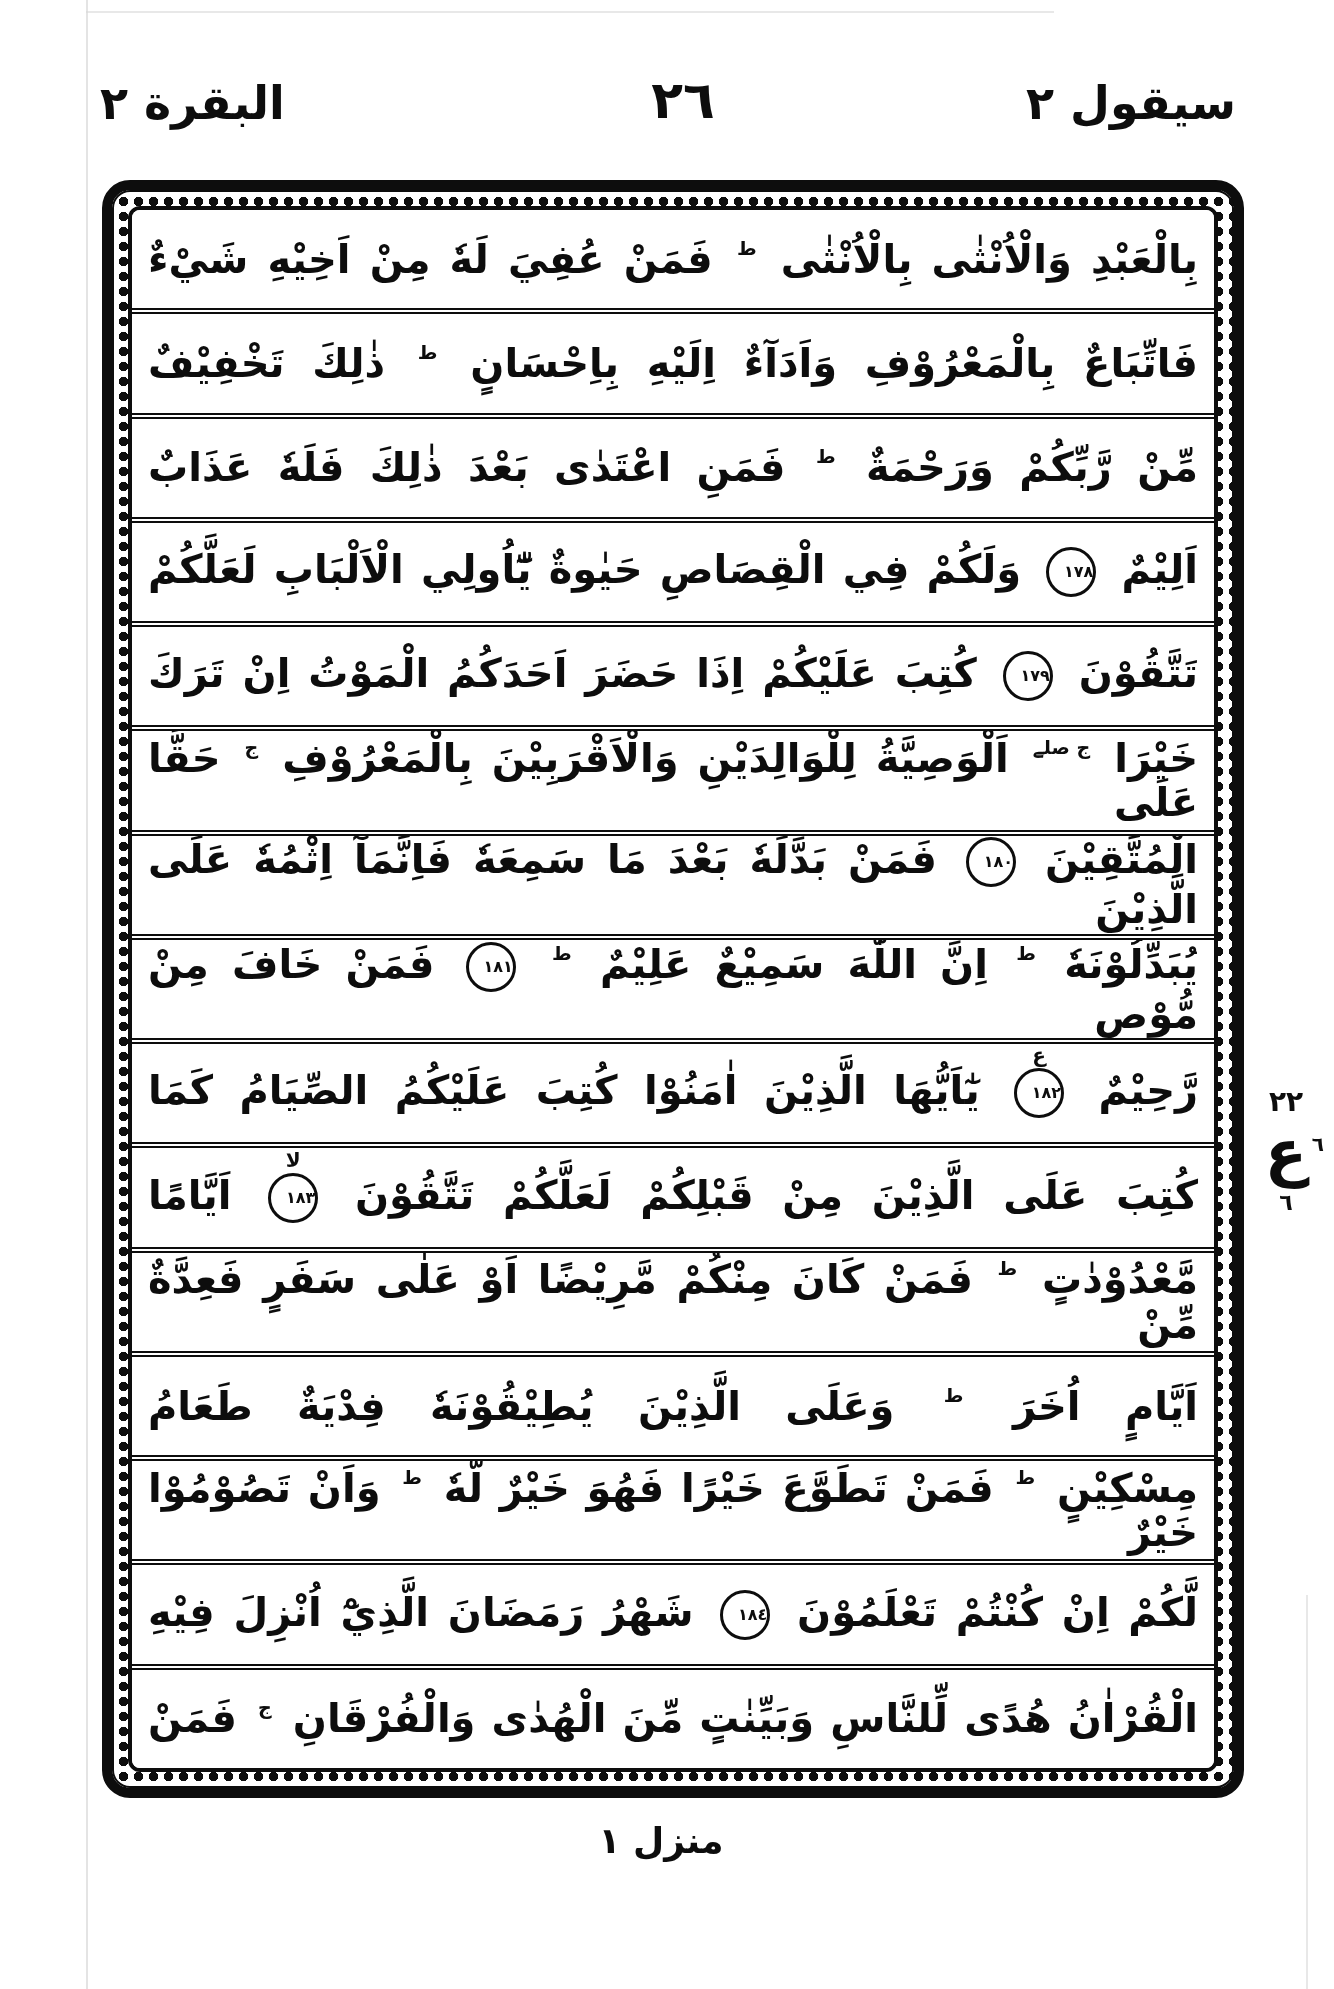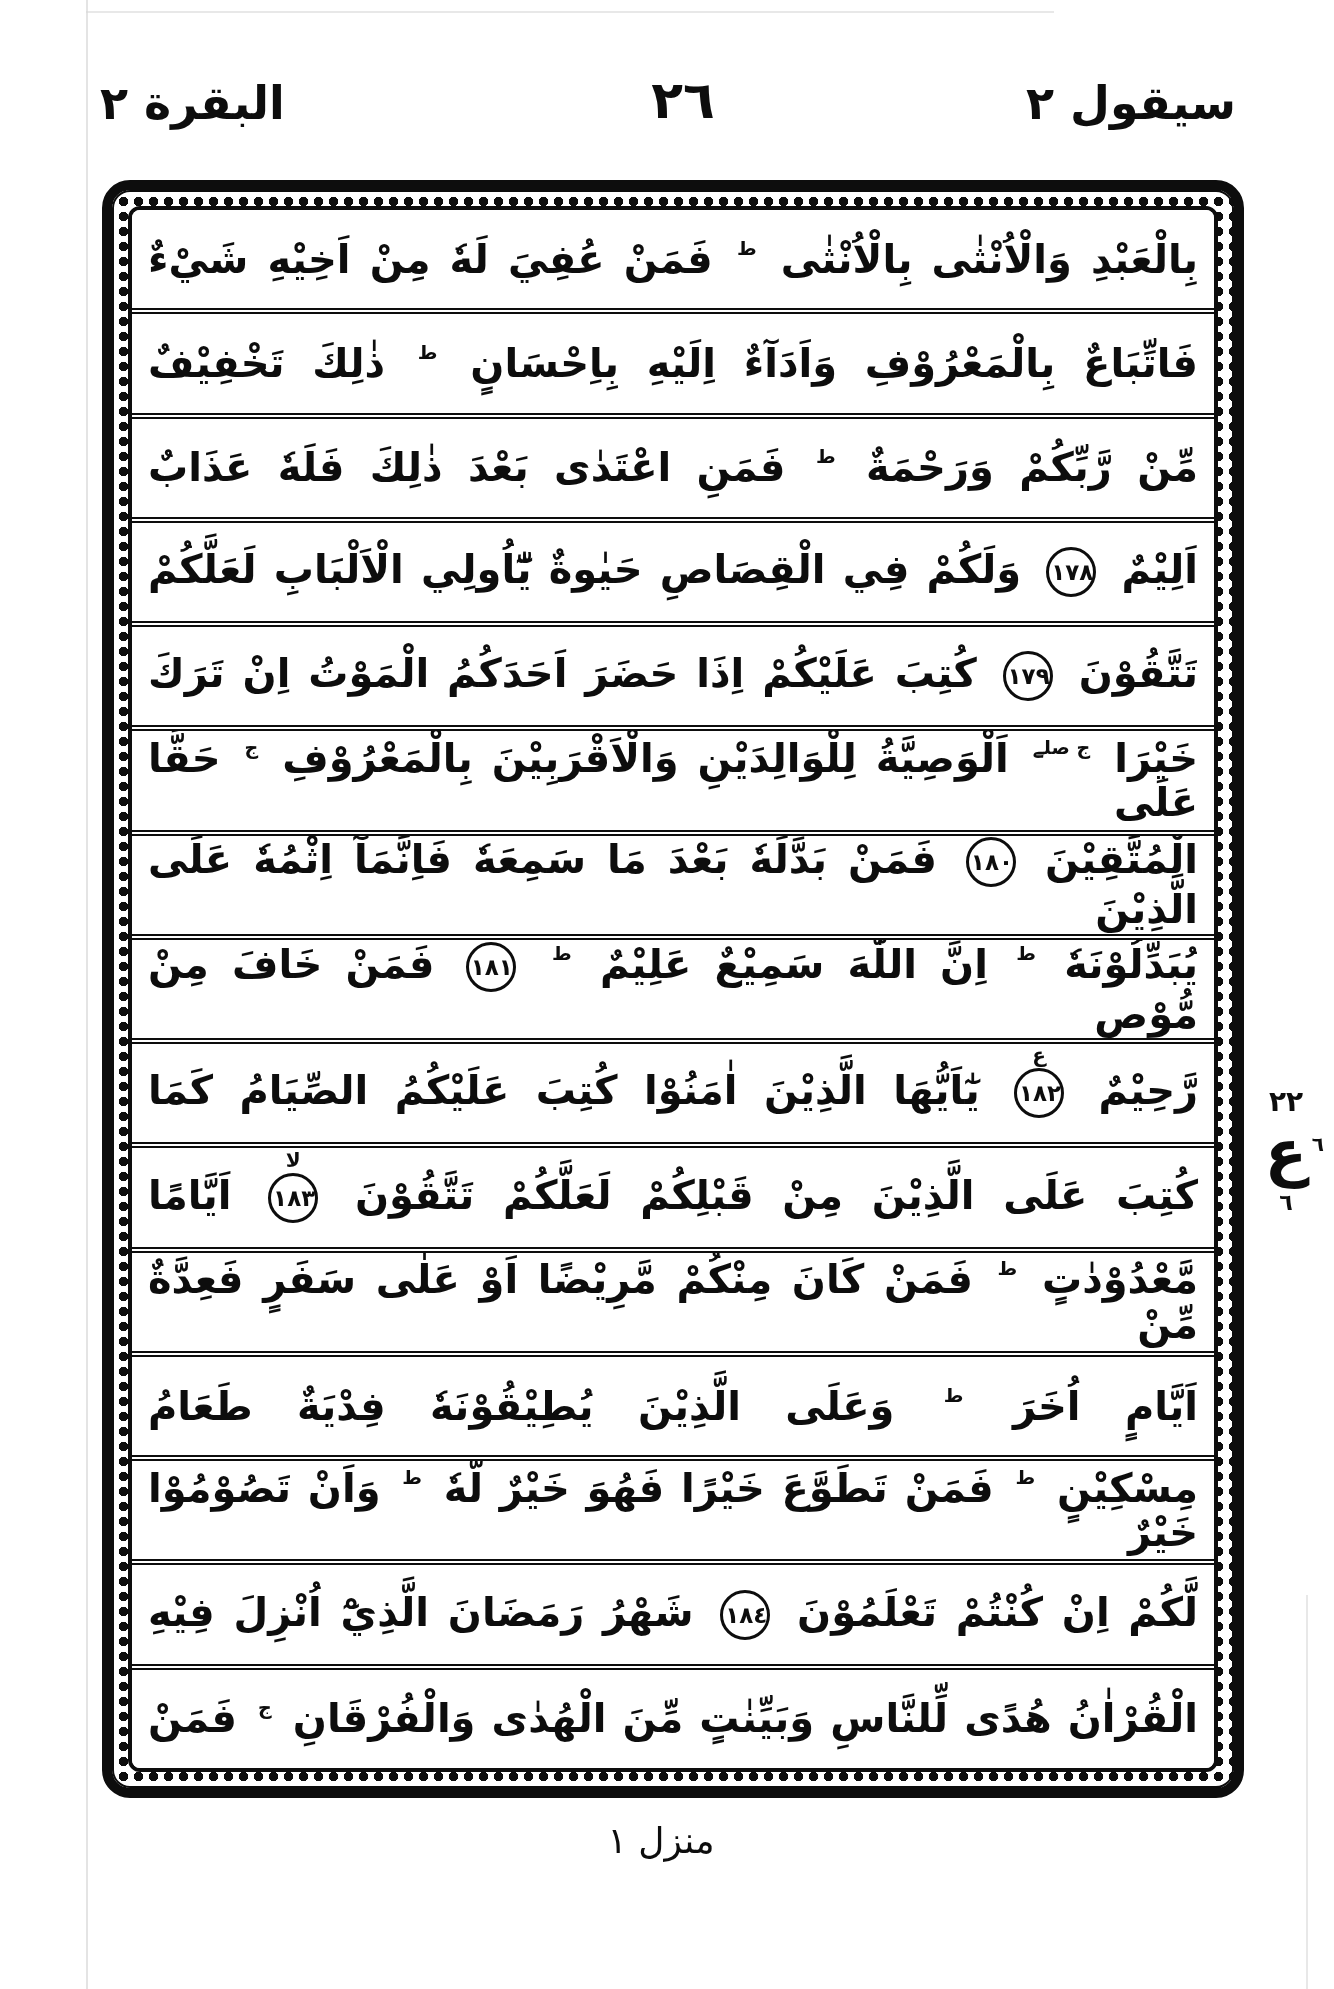--- a/index.html
+++ b/index.html
@@ -80,21 +80,21 @@
     width:50px;height:50px;
     border:3px solid var(--ink);
     border-radius:50%;
     vertical-align:middle;
     margin:0 8px;
     text-align:center;
   }
   .ayah-num{
     display:block;width:100%;
     line-height:44px;
-    font-size:23px;font-weight:bold;
+    font-size:16px;font-weight:bold;
     letter-spacing:-1px;
     text-align:right;
   }
   .ayah-mark{
     position:absolute;top:-26px;left:50%;transform:translateX(-50%);
     font-size:20px;font-weight:bold;line-height:1;
   }
 
   
   .ruku-marker{
@@ -103,21 +103,21 @@
   }
   .ruku-top{font-size:28px;line-height:1;}
   .ruku-ain-wrap{position:relative;margin-top:2px;height:74px;}
   .ruku-ain{font-size:62px;line-height:70px;}
   .ruku-mid{position:absolute;right:8px;top:16px;font-size:20px;line-height:1;}
   .ruku-bottom{font-size:22px;line-height:1;margin-top:0px;}
 
   
   .footer{
     position:absolute;left:90px;top:1820px;width:1142px;
-    text-align:center;font-size:36px;font-weight:normal;direction:rtl;
+    text-align:center;font-size:36px;font-weight:bold;direction:rtl;
   }
 </style>
 </head>
 <body>
 
 <div class="screen">
 
   <div class="scan-vert-left"></div>
   <div class="scan-horiz-top"></div>
   <div class="scan-vert-right"></div>

